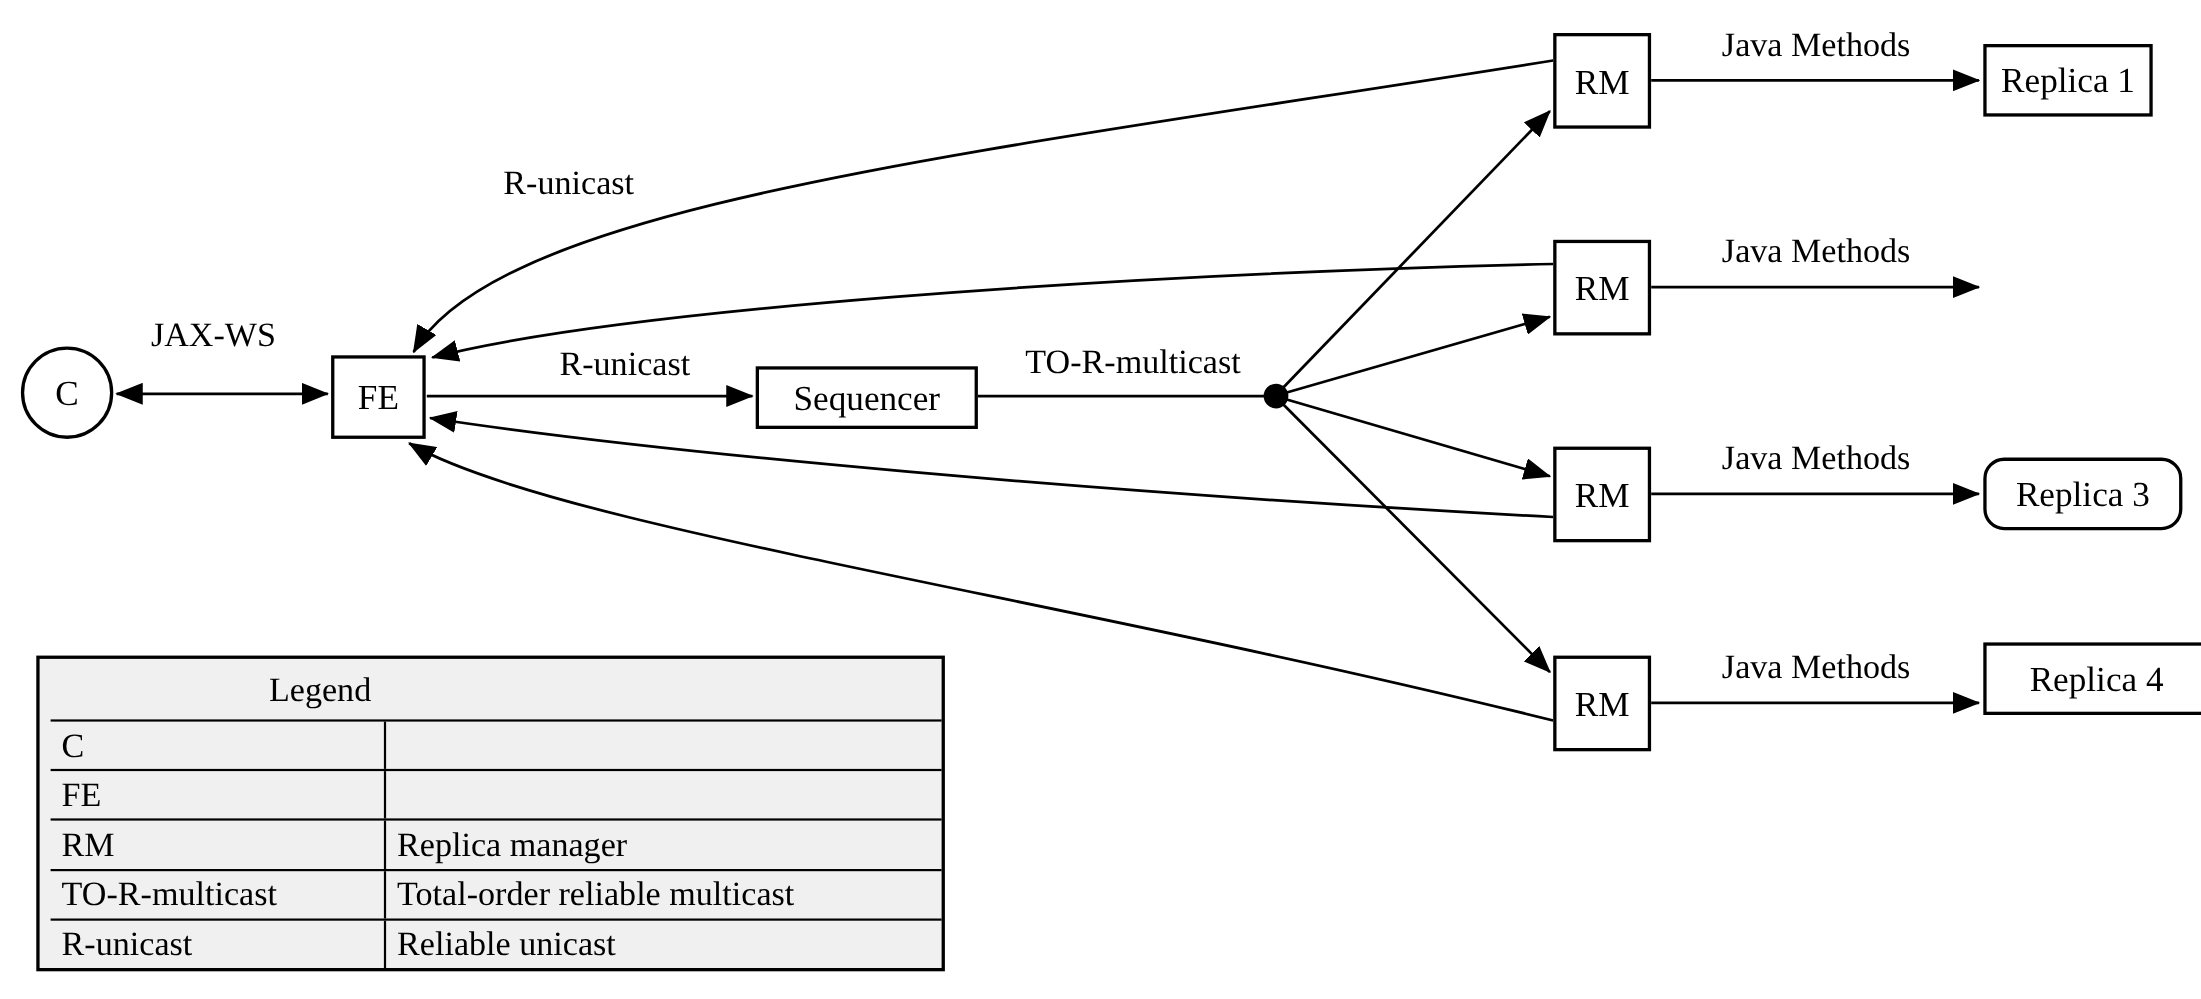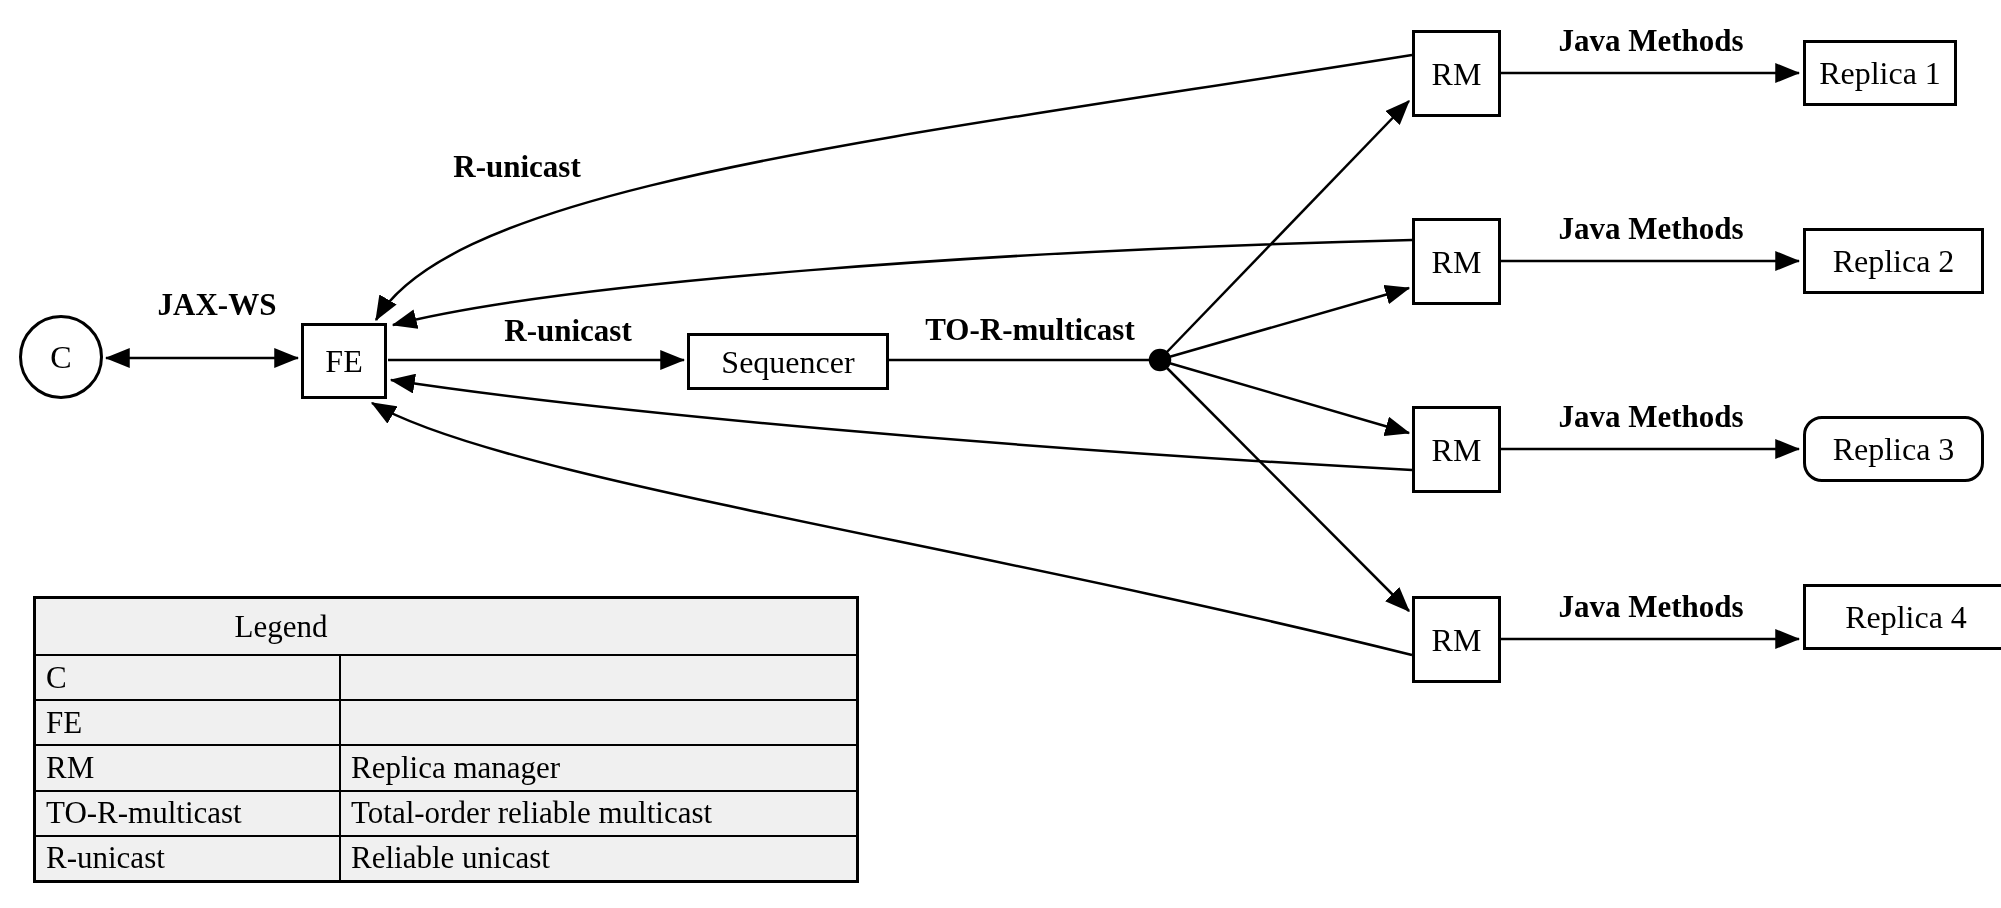--- a/index.html
+++ b/index.html
@@ -28,36 +28,36 @@
   }
   .circle { border-radius: 50%; }
 
   .edge-label {
     position: absolute;
     transform: translate(-50%, -50%);
     font-size: 31px;
     line-height: 1;
     white-space: nowrap;
     background: transparent;
-    font-weight: bold;
   }
 
   
   #legend {
     position: absolute;
     left: 33px;
     top: 596px;
     width: 826px;
     height: 287px;
     box-sizing: border-box;
     border: 3px solid #000;
     background: #f0f0f0;
     display: flex;
     flex-direction: column;
     font-size: 31px;
+    padding-left: 10px;
   }
   #legend .title-row {
     height: 55px;
     flex: 0 0 auto;
     border-bottom: 2px solid #000;
     position: relative;
   }
   #legend .title-row .title-text {
     position: absolute;
     left: 0; top: 0;
@@ -127,25 +127,24 @@
   <div class="node" style="left:301px; top:323px; width:86px; height:76px;">FE</div>
 
   <div class="node" style="left:687px; top:333px; width:202px; height:57px;">Sequencer</div>
 
   <div class="node" style="left:1412px; top:30px;  width:89px; height:87px;">RM</div>
   <div class="node" style="left:1412px; top:218px; width:89px; height:87px;">RM</div>
   <div class="node" style="left:1412px; top:406px; width:89px; height:87px;">RM</div>
   <div class="node" style="left:1412px; top:596px; width:89px; height:87px;">RM</div>
 
   <div class="node" style="left:1803px; top:40px;  width:154px; height:66px;text-align:right;">Replica 1</div>
-  <div class="node" style="left:1803px; top:228px; width:181px; height:66px;">Replica 2</div>
   <div class="node" style="left:1803px; top:416px; width:181px; height:66px;border-radius:19px;">Replica 3</div>
   <div class="node" style="left:1803px; top:584px; width:206px; height:66px;">Replica 4</div>
 
-  <div class="edge-label" style="left:194px; top:304px;margin-left:23px;">JAX-WS</div>
+  <div class="edge-label" style="left:194px; top:304px;">JAX-WS</div>
 
   <div class="edge-label" style="left:517px; top:166px;">R-unicast</div>
 
   <div class="edge-label" style="left:568px; top:330px;">R-unicast</div>
 
   <div class="edge-label" style="left:1030px; top:329px;">TO-R-multicast</div>
 
   <div class="edge-label" style="left:1651px; top:40px;">Java Methods</div>
   <div class="edge-label" style="left:1651px; top:228px;">Java Methods</div>
   <div class="edge-label" style="left:1651px; top:416px;">Java Methods</div>

